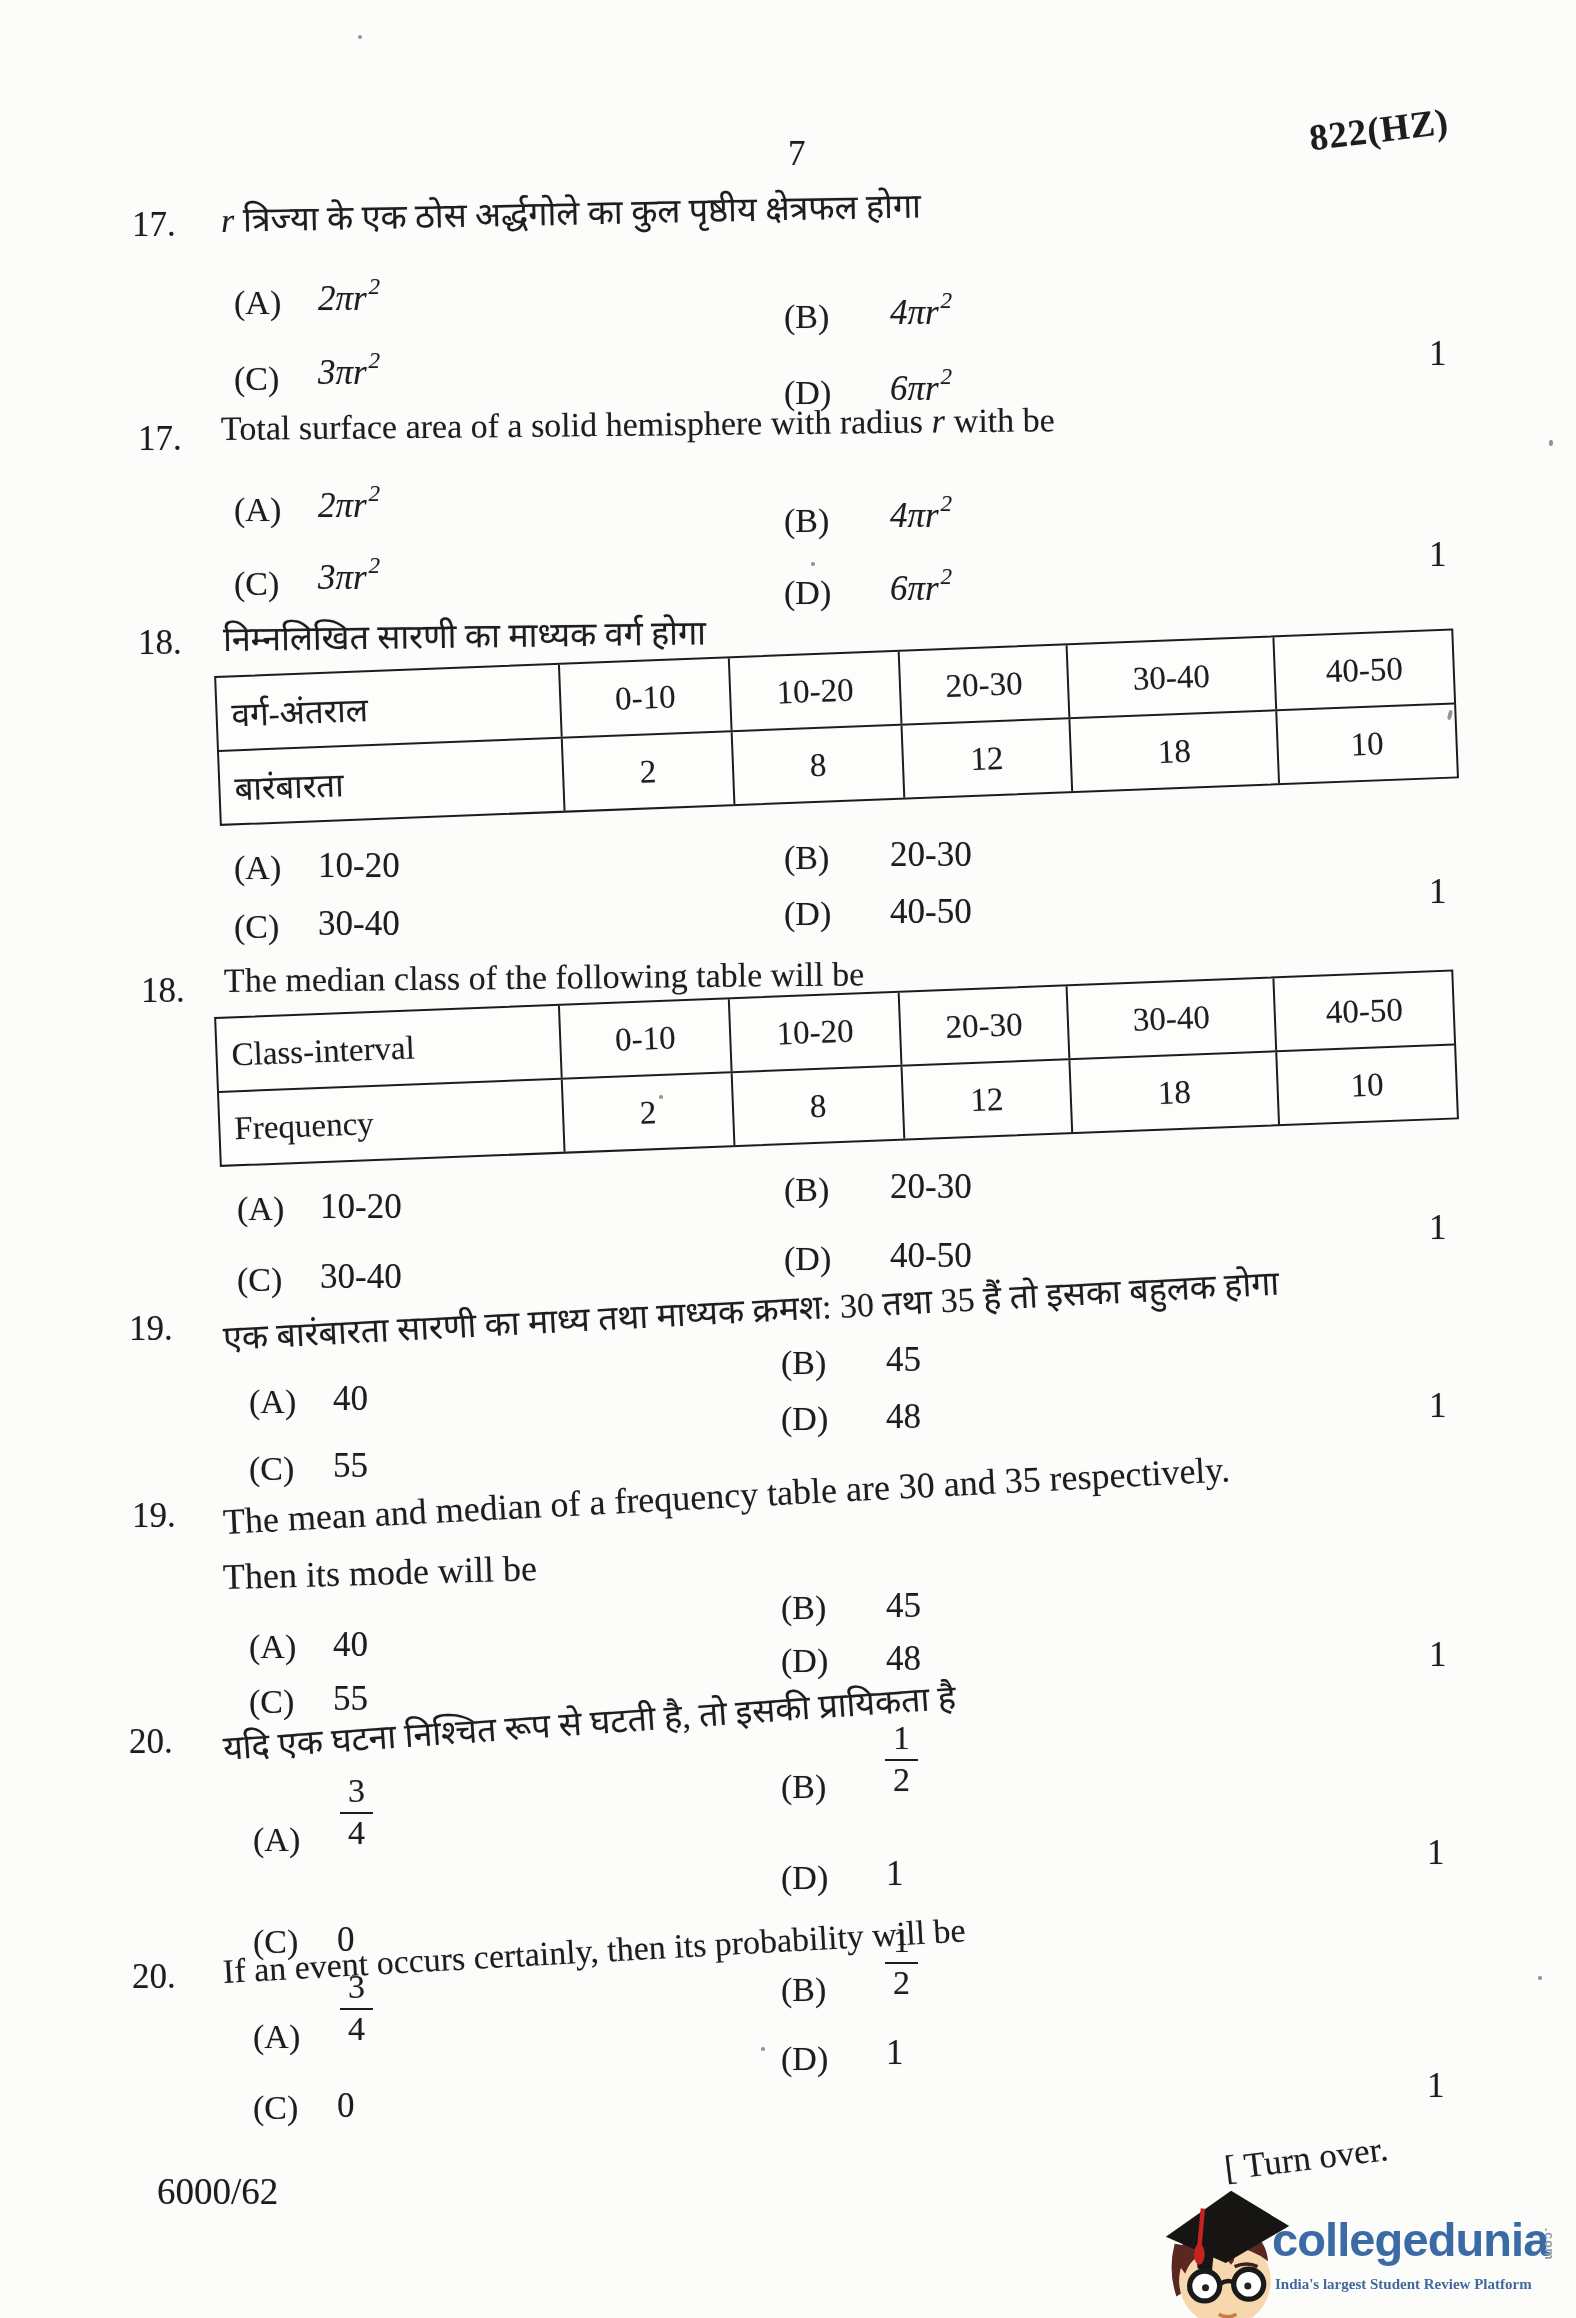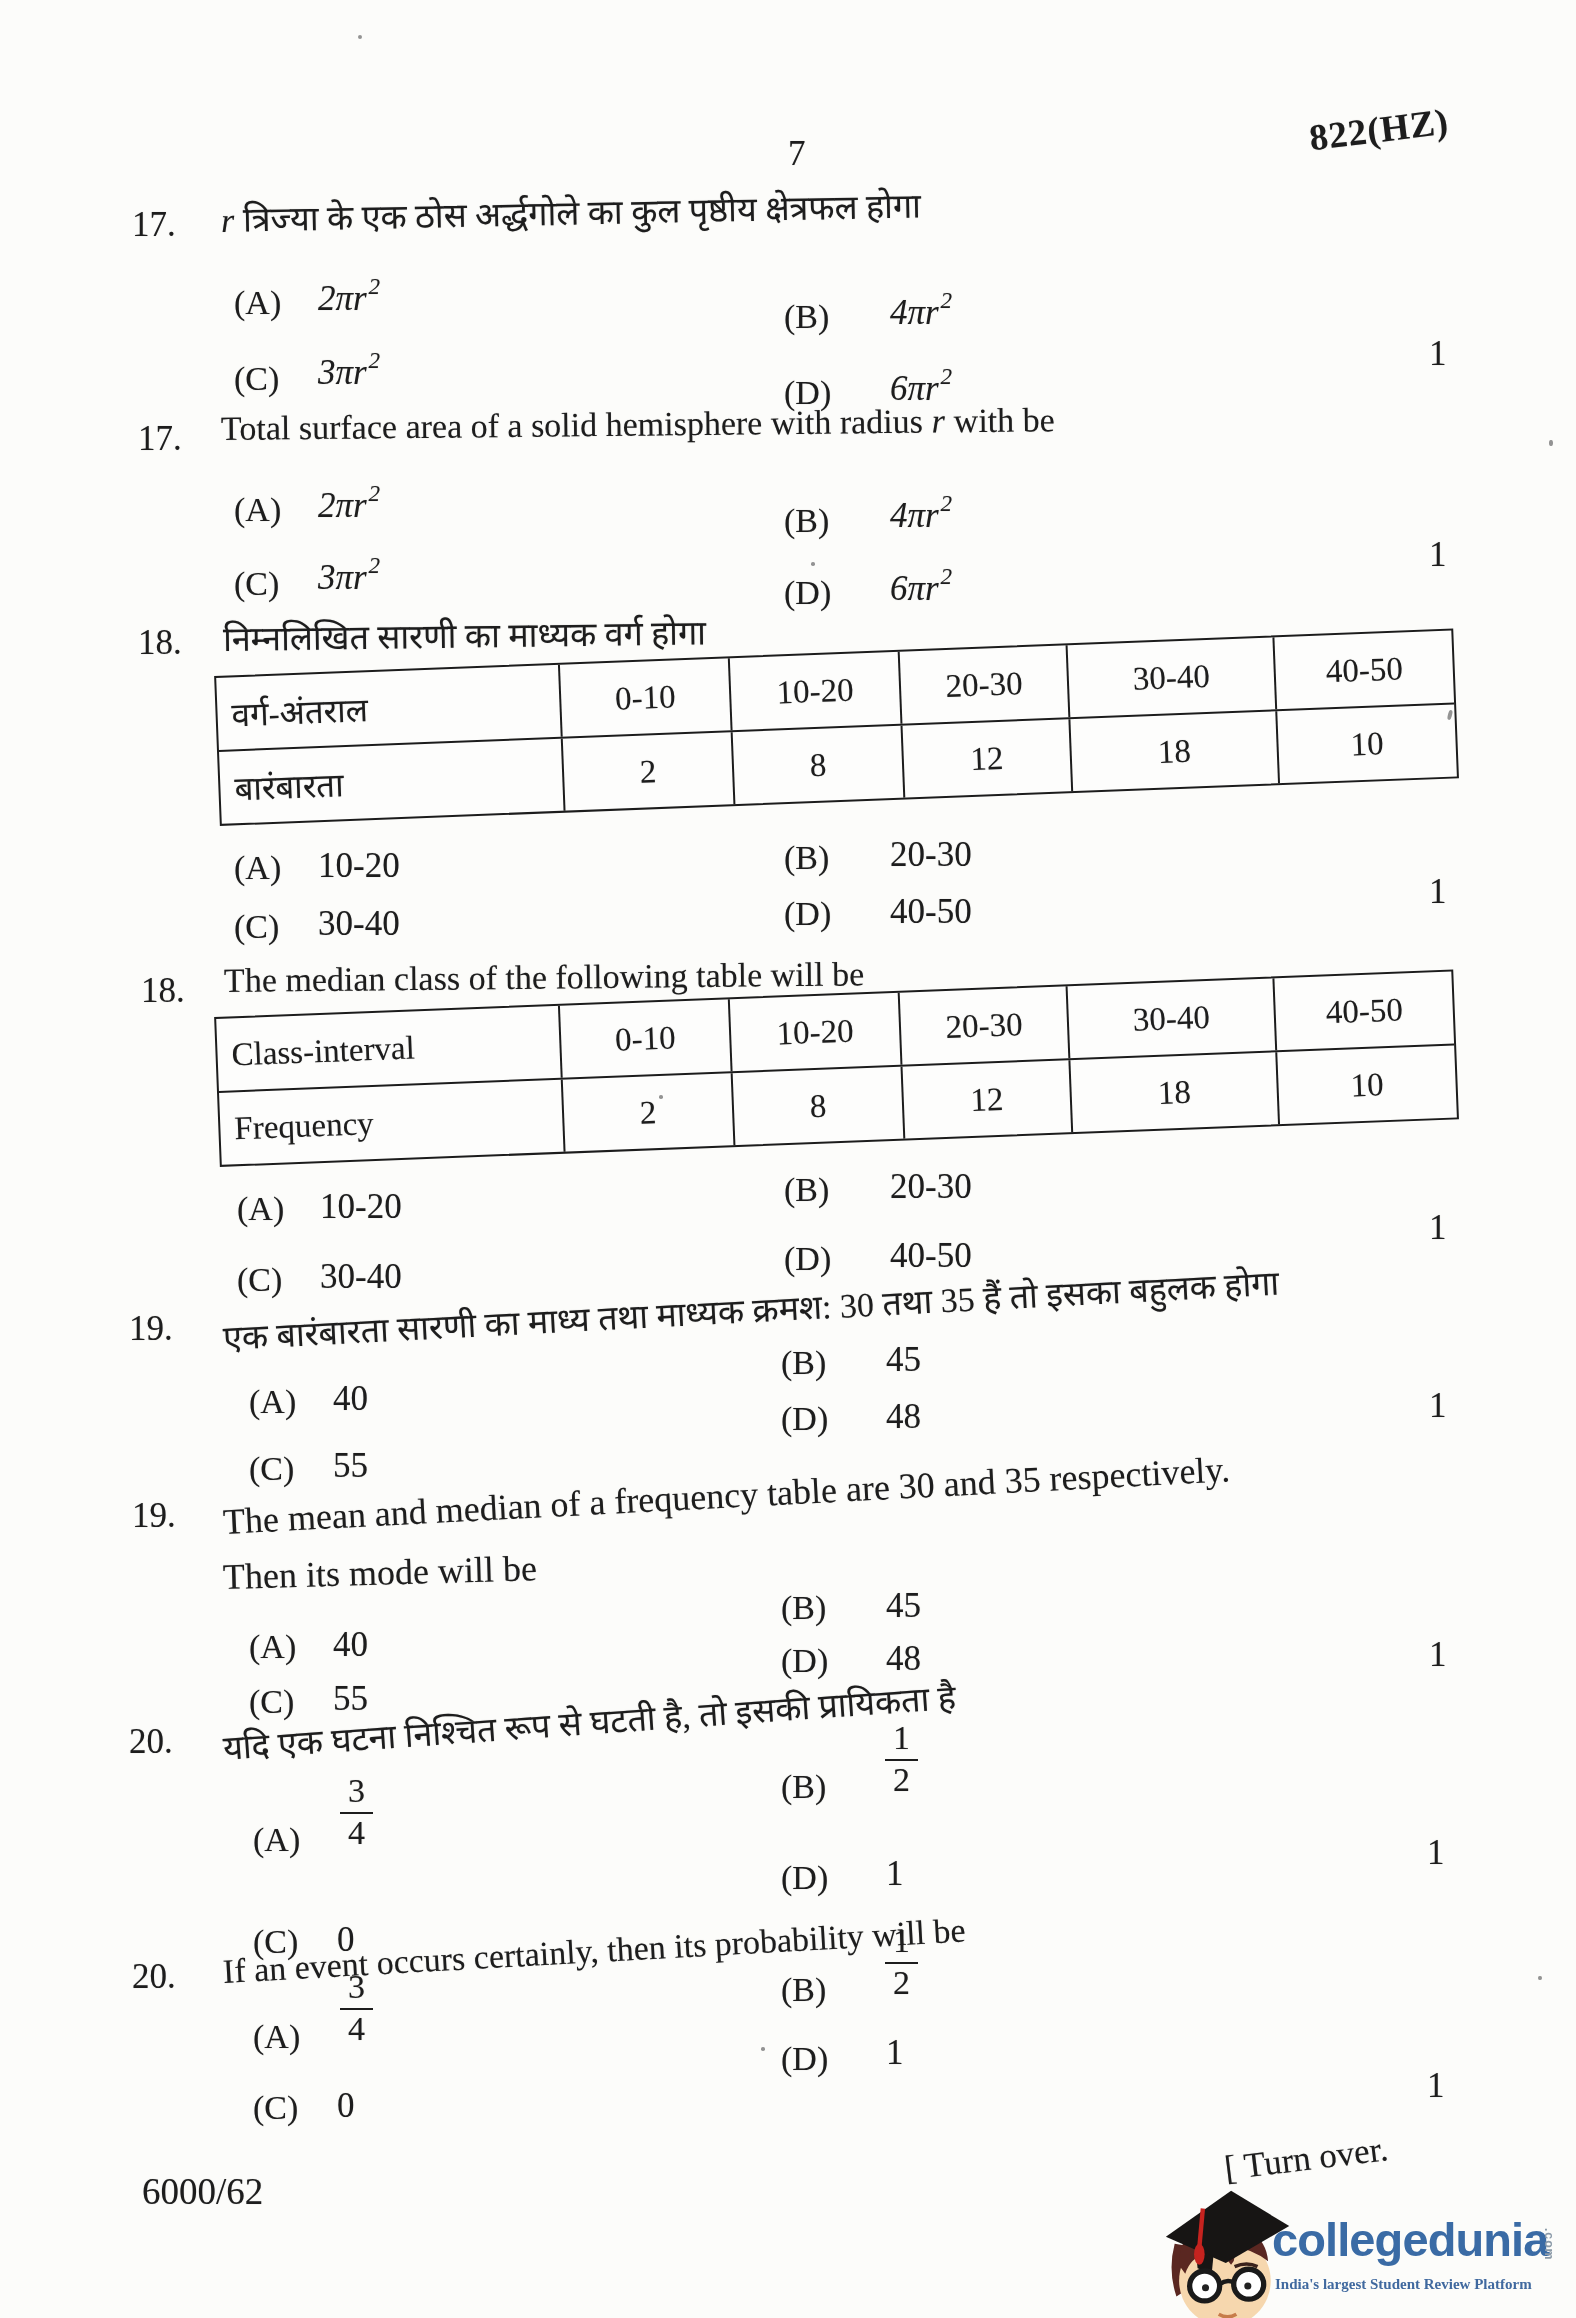--- a/index.html
+++ b/index.html
@@ -187,21 +187,21 @@
   <div class="frac" style="left:885px;top:1923px;">
       <span class="num">1</span>
       <span class="den">2</span>
     </div>
   <div class="abs opt-label" style="left:253px;top:2089px;">(C)</div>
   <div class="abs opt-val" style="left:337px;top:2086px;">0</div>
   <div class="abs opt-label" style="left:781px;top:2040px;">(D)</div>
   <div class="abs opt-val" style="left:886px;top:2033px;">1</div>
   <div class="abs mark" style="left:1427px;top:2066px;">1</div>
 
-  <div class="abs footer-code" style="left:142px;top:2170px;">6000/62</div>
+  <div class="abs footer-code" style="left:157px;top:2170px;">6000/62</div>
   <div class="abs turnover" style="left:1224px;top:2139px;">[ Turn over.</div>
 
   <div class="abs" style="left:1150px;top:2177px;width:415px;height:141px;">
     <svg width="141" height="141" viewBox="0 0 160 160" style="position:absolute;left:0;top:5.3px;">
 
       <path d="M28 70 Q20 100 30 130 L45 120 Q30 95 40 72 Z" fill="#5a2721"></path>
 
       <ellipse cx="85" cy="112" rx="52" ry="52" fill="#f6d7ae"></ellipse>
 
       <path d="M34 96 Q30 62 60 52 Q90 44 116 58 Q132 68 134 90 Q110 72 92 76 Q100 86 92 94 Q80 76 62 82 Q46 86 40 104 Z" fill="#5a2721"></path>

